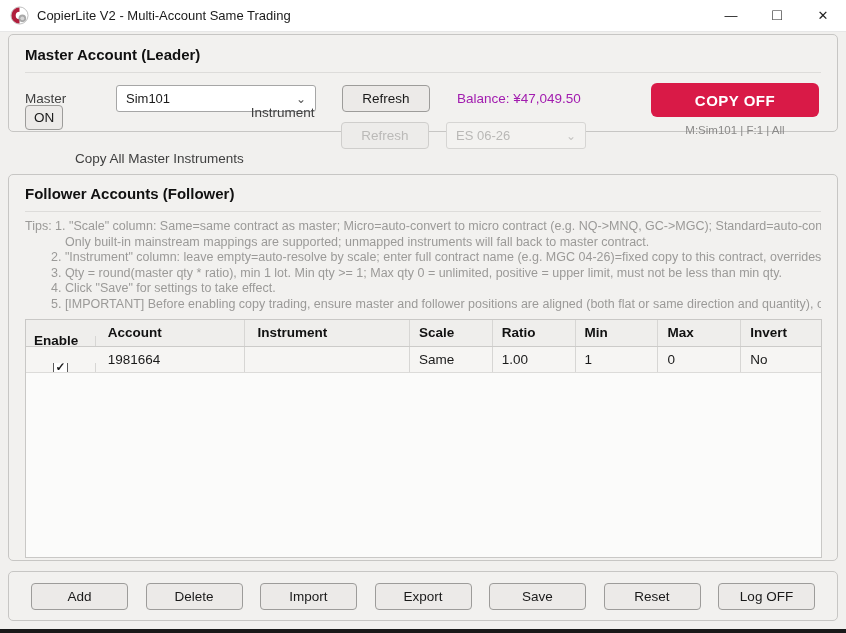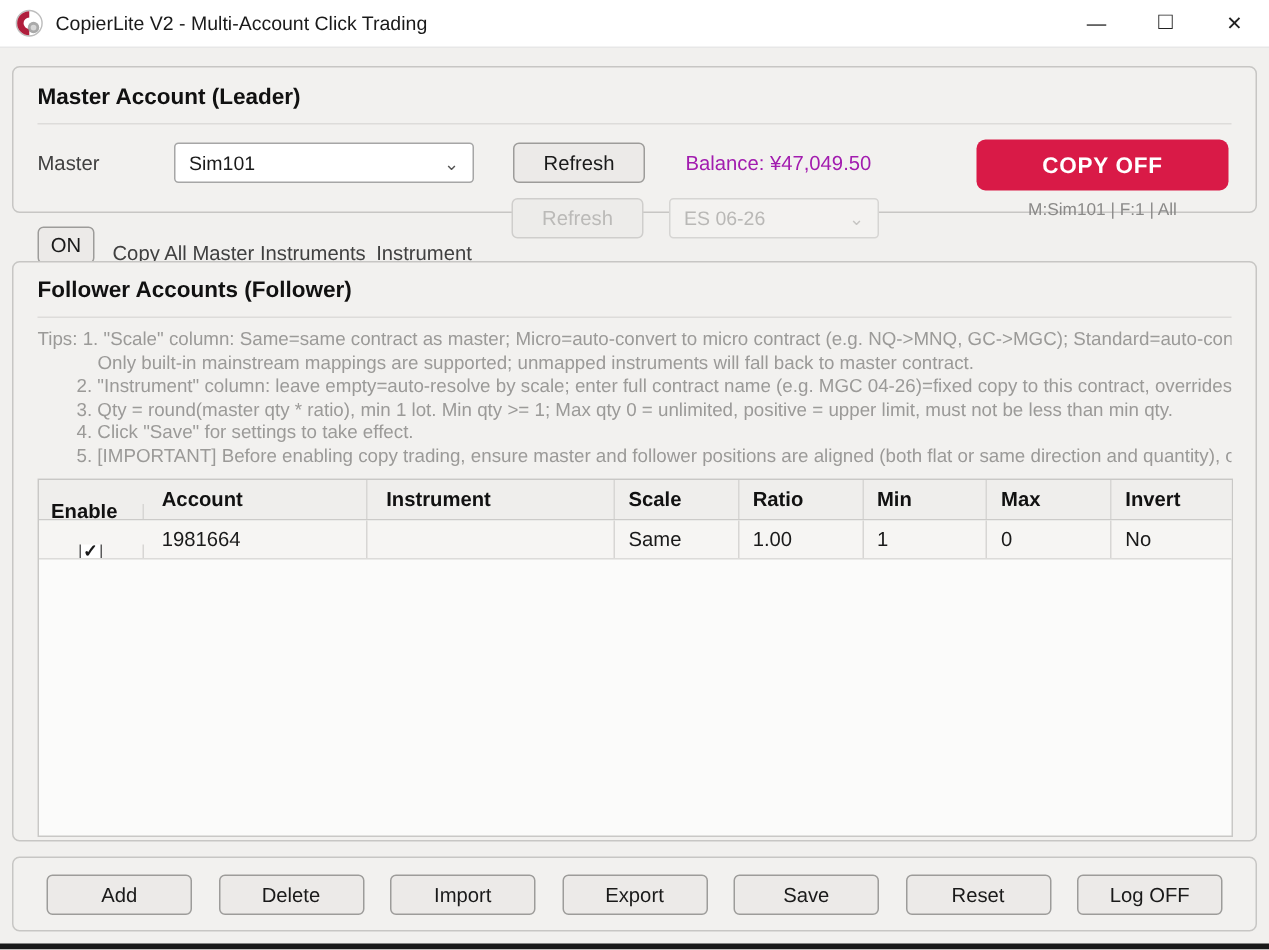--- a/index.html
+++ b/index.html
@@ -23,21 +23,21 @@
     width: 46px; height: 32px; display: flex; align-items: center; justify-content: center;
     font-size: 13px; color: #222; cursor: default;
   }
   .win-btn.max { font-size: 16px; padding-bottom: 2px; }
 
   
   .groupbox {
     position: absolute; left: 8px; width: 830px;
     border: 1px solid #c7c6c4; border-radius: 5px; background: #f2f1ef;
   }
-  #master-box  { top: 44px;  height: 98px; padding: 11px 16px; }
+  #master-box  { top: 34px;  height: 98px; padding: 11px 16px; }
   #follower-box{ top: 174px; height: 387px; padding: 10px 16px; overflow: hidden; }
   #footer-box  { top: 571px; height: 50px;  display: flex; align-items: center;
                  justify-content: space-between; padding: 0 22px; }
 
   .section-title { font-size: 15px; font-weight: bold; color: #111; padding-bottom: 9px;
                    border-bottom: 1px solid #dddcda; }
 
   .row { display: flex; align-items: center; }
   .row1 { margin-top: 12px; height: 27px; }
   .row2 { margin-top: 10px; height: 27px; }
@@ -58,21 +58,21 @@
     font-family: "Liberation Sans", sans-serif;
     background: #eceae8; border: 1px solid #9d9c9a; border-radius: 4px;
     font-size: 13.5px; color: #1a1a1a; height: 27px;
   }
   .refresh-btn { width: 88px; margin-left: 26px; }
   .btn.disabled { color: #bbbab8; border-color: #cfcecc; background: #edecea; }
   .on-btn { width: 38px; height: 25px; border-radius: 4px; }
 
   .balance { font-size: 13.5px; color: #a21caf; margin-left: 27px; }
 
-  .row2-left { display: flex; align-items: flex-end; width: 316px; flex: 0 0 auto; }
+  .row2-left { display: flex; align-items: flex-start; width: 316px; flex: 0 0 auto; }
   .copy-all-label { margin-left: 12px; margin-top: 46px; }
   .instrument-label { margin-left: 7px; }
   .row2 .refresh-btn { margin-left: 0; }
 
   .copy-wrap { position: absolute; top: 48px; right: 18px; width: 168px; text-align: center; }
   .copy-btn {
     width: 168px; height: 34px; border: none; border-radius: 6px;
     background: #d91a47; color: #ffffff; font-weight: bold; font-size: 15px;
     letter-spacing: 0.5px; font-family: "Liberation Sans", sans-serif;
   }
@@ -118,21 +118,21 @@
 </head>
 <body>
 
 <div class="titlebar">
   <svg class="app-icon" viewBox="0 0 20 20">
     <circle cx="10" cy="10" r="9" fill="#ffffff" stroke="#bdbdbd" stroke-width="1"></circle>
     <path d="M10 1.5 A8.5 8.5 0 0 0 10 18.5 L10 14 A4 4 0 0 1 10 6 Z" fill="#b01e3c"></path>
     <circle cx="13" cy="13" r="4" fill="#9a9a9a" opacity="0.85"></circle>
     <circle cx="13" cy="13" r="2" fill="#d6d6d6"></circle>
   </svg>
-  <span class="title-text">CopierLite V2 - Multi-Account Click Trading</span>
+  <span class="title-text">CopierLite V2 - Multi-Account Same Trading</span>
   <div class="win-controls">
     <div class="win-btn">—</div>
     <div class="win-btn max">□</div>
     <div class="win-btn">✕</div>
   </div>
 </div>
 
 <div class="groupbox" id="master-box">
   <div class="section-title">Master Account (Leader)</div>
 

